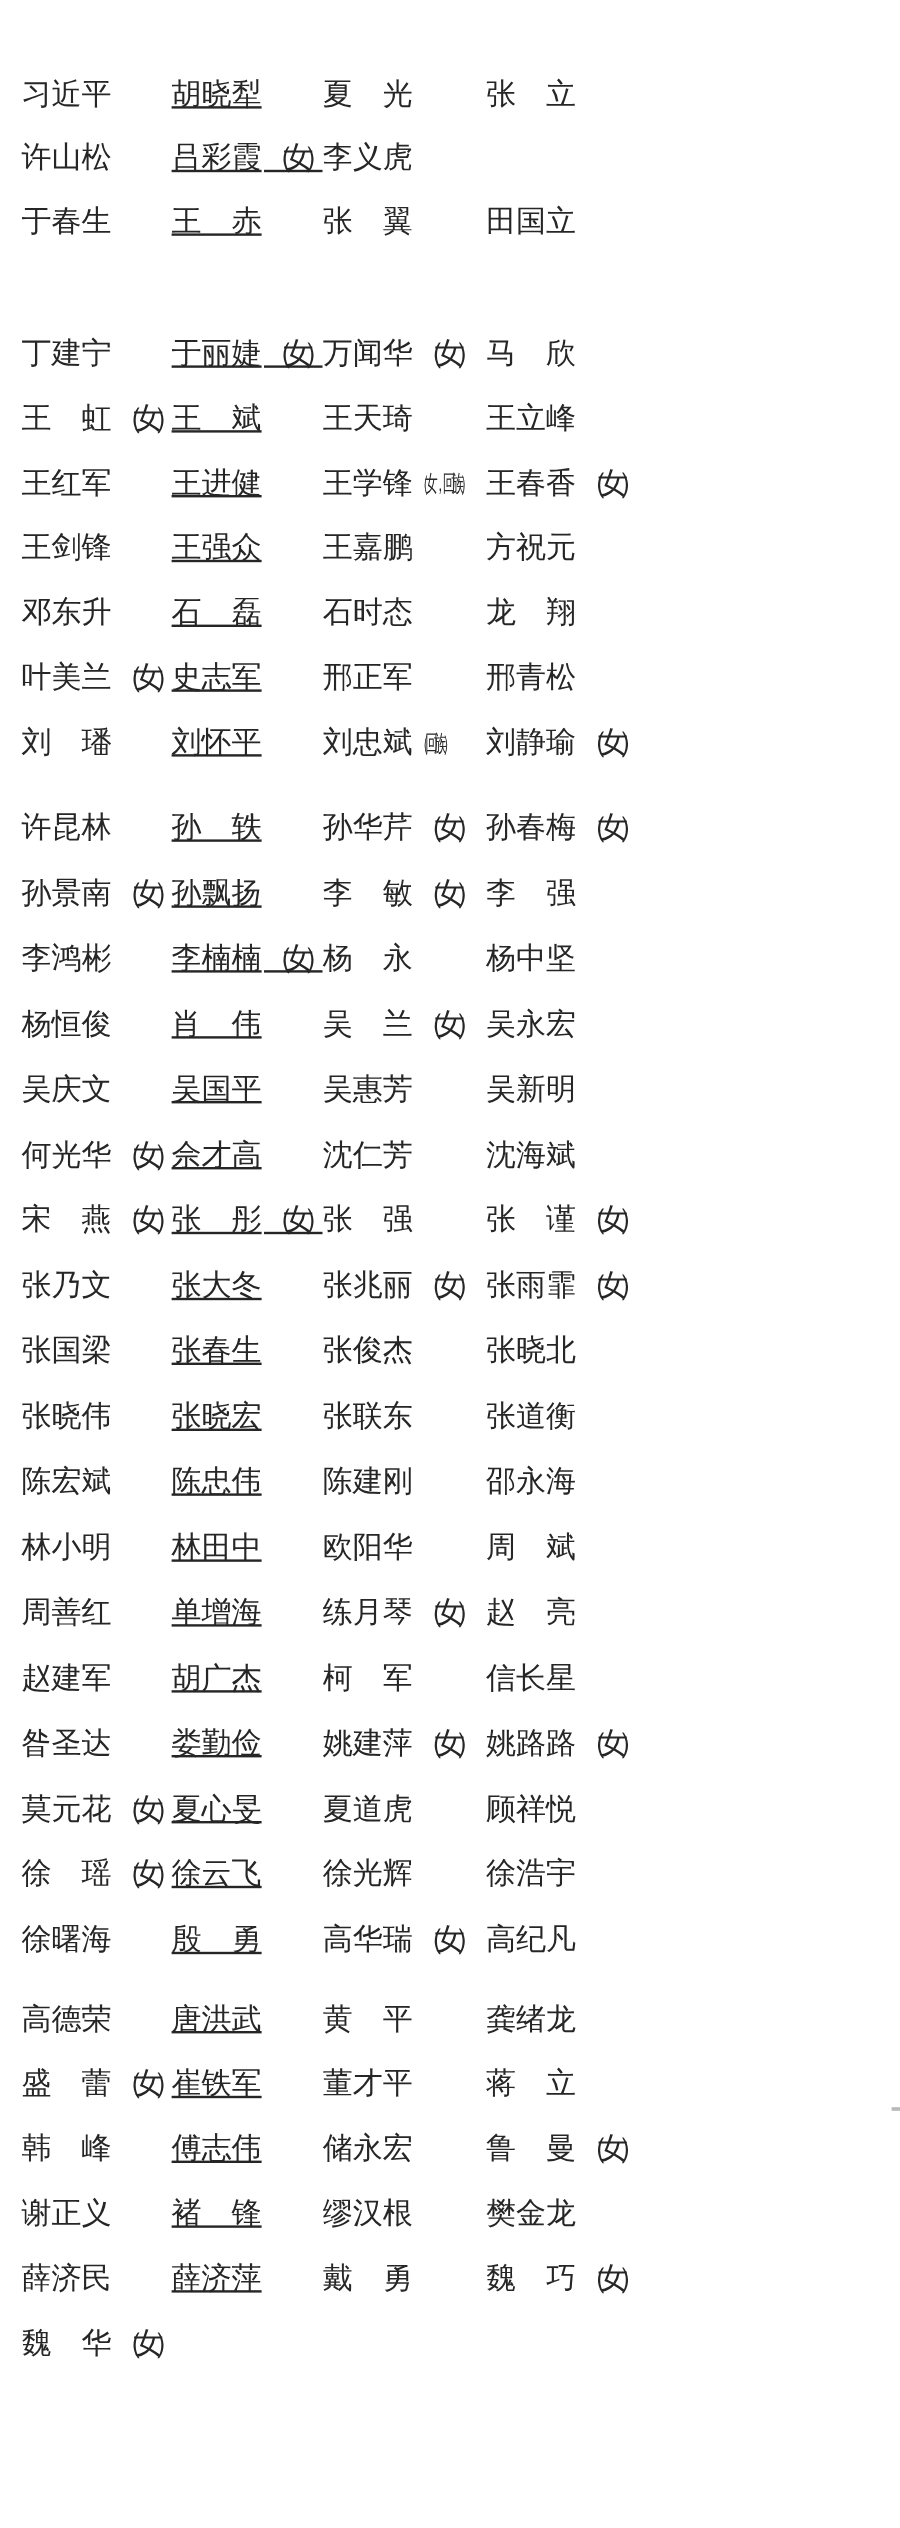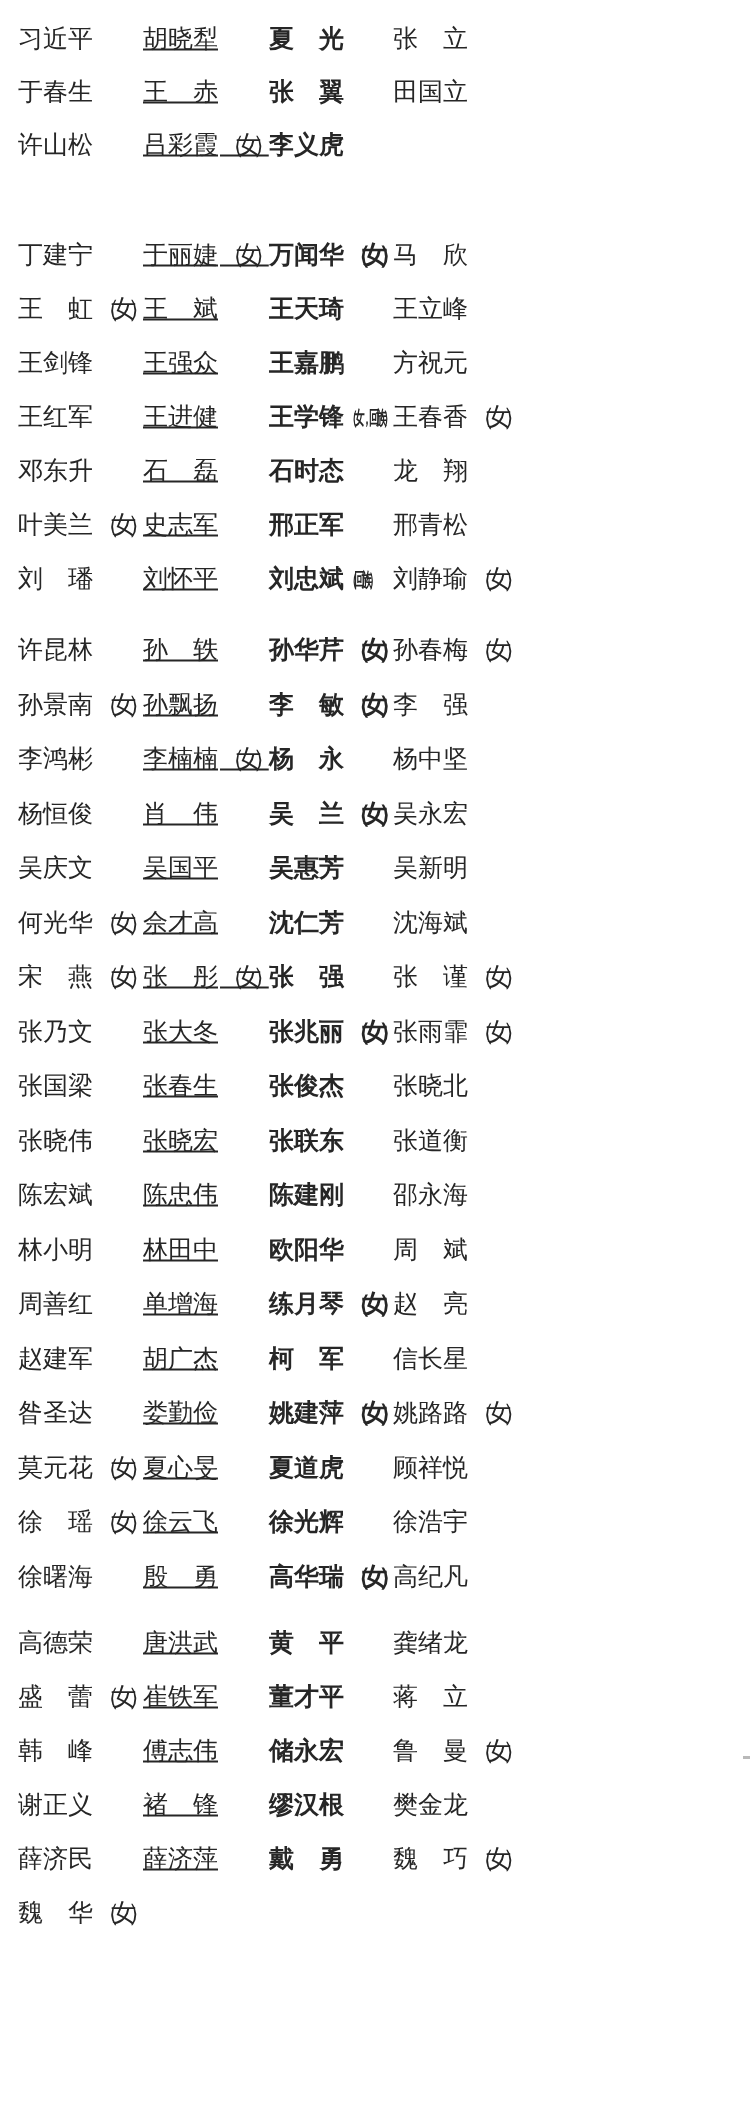--- a/index.html
+++ b/index.html
@@ -6,41 +6,41 @@
   .page {
     position: relative;
     width: 750px;
     height: 2107px;
     background: #ffffff;
     font-family: "Liberation Serif", "DejaVu Serif", serif;
     font-size: 25px;
     color: #262626;
     overflow: hidden;
   }
-  .group { position: relative; }
+  .group { position: relative; margin-top: 40px; }
   .group-central     { padding-top: 11px; }
   .group-main-a      { margin-top: 57px; }
   .group-main-b      { margin-top: 17px; }
   .group-main-c      { margin-top: 12px; }
   .group-central .row { height: 53px; }
   .group-main-a  .row { height: 54px; text-align: right; }
   .group-main-b  .row { height: 54.5px; padding-left: 44px; }
   .group-main-c  .row { height: 54px; }
   .row { position: relative; }
   .cell {
     position: absolute;
     top: 50%;
     transform: translateY(-50%);
     white-space: nowrap;
     letter-spacing: 0;
   }
   .col-1 { left: 18px; }
   .col-2 { left: 143px; text-decoration: underline; }
-  .col-3 { left: 269px; font-weight: bold; }
-  .col-4 { left: 393px; }
+  .col-3 { left: 269px; }
+  .col-4 { left: 405px; }
   .anno {
     letter-spacing: -0.35em;
     margin-left: 2px;
   }
   .anno-small {
     display: inline-block;
     font-size: 19px;
     letter-spacing: -0.3em;
     transform: scaleX(0.55);
     transform-origin: left 55%;
@@ -62,55 +62,55 @@
 <div class="page">
   <div id="groups">
       <div class="group group-central">
         <div class="row">
           <span class="cell col-1"><span>习近平</span></span>
           <span class="cell col-2"><span>胡晓犁</span></span>
           <span class="cell col-3"><span>夏　光</span></span>
           <span class="cell col-4"><span>张　立</span></span>
         </div>
         <div class="row">
+          <span class="cell col-1"><span>许山松</span></span>
+          <span class="cell col-2"><span>吕彩霞</span><span class="anno">（女）</span></span>
+          <span class="cell col-3"><span>李义虎</span></span>
+        </div>
+        <div class="row">
           <span class="cell col-1"><span>于春生</span></span>
           <span class="cell col-2"><span>王　赤</span></span>
           <span class="cell col-3"><span>张　翼</span></span>
           <span class="cell col-4"><span>田国立</span></span>
         </div>
-        <div class="row">
-          <span class="cell col-1"><span>许山松</span></span>
-          <span class="cell col-2"><span>吕彩霞</span><span class="anno">（女）</span></span>
-          <span class="cell col-3"><span>李义虎</span></span>
-        </div>
       </div>
       <div class="group group-main-a">
         <div class="row">
           <span class="cell col-1"><span>丁建宁</span></span>
           <span class="cell col-2"><span>于丽婕</span><span class="anno">（女）</span></span>
           <span class="cell col-3"><span>万闻华</span><span class="anno">（女）</span></span>
           <span class="cell col-4"><span>马　欣</span></span>
         </div>
         <div class="row">
           <span class="cell col-1"><span>王　虹</span><span class="anno">（女）</span></span>
           <span class="cell col-2"><span>王　斌</span></span>
           <span class="cell col-3"><span>王天琦</span></span>
           <span class="cell col-4"><span>王立峰</span></span>
         </div>
         <div class="row">
+          <span class="cell col-1"><span>王红军</span></span>
+          <span class="cell col-2"><span>王进健</span></span>
+          <span class="cell col-3"><span>王学锋</span><span class="anno anno-small">（女，回族）</span></span>
+          <span class="cell col-4"><span>王春香</span><span class="anno">（女）</span></span>
+        </div>
+        <div class="row">
           <span class="cell col-1"><span>王剑锋</span></span>
           <span class="cell col-2"><span>王强众</span></span>
           <span class="cell col-3"><span>王嘉鹏</span></span>
           <span class="cell col-4"><span>方祝元</span></span>
-        </div>
-        <div class="row">
-          <span class="cell col-1"><span>王红军</span></span>
-          <span class="cell col-2"><span>王进健</span></span>
-          <span class="cell col-3"><span>王学锋</span><span class="anno anno-small">（女，回族）</span></span>
-          <span class="cell col-4"><span>王春香</span><span class="anno">（女）</span></span>
         </div>
         <div class="row">
           <span class="cell col-1"><span>邓东升</span></span>
           <span class="cell col-2"><span>石　磊</span></span>
           <span class="cell col-3"><span>石时态</span></span>
           <span class="cell col-4"><span>龙　翔</span></span>
         </div>
         <div class="row">
           <span class="cell col-1"><span>叶美兰</span><span class="anno">（女）</span></span>
           <span class="cell col-2"><span>史志军</span></span>

